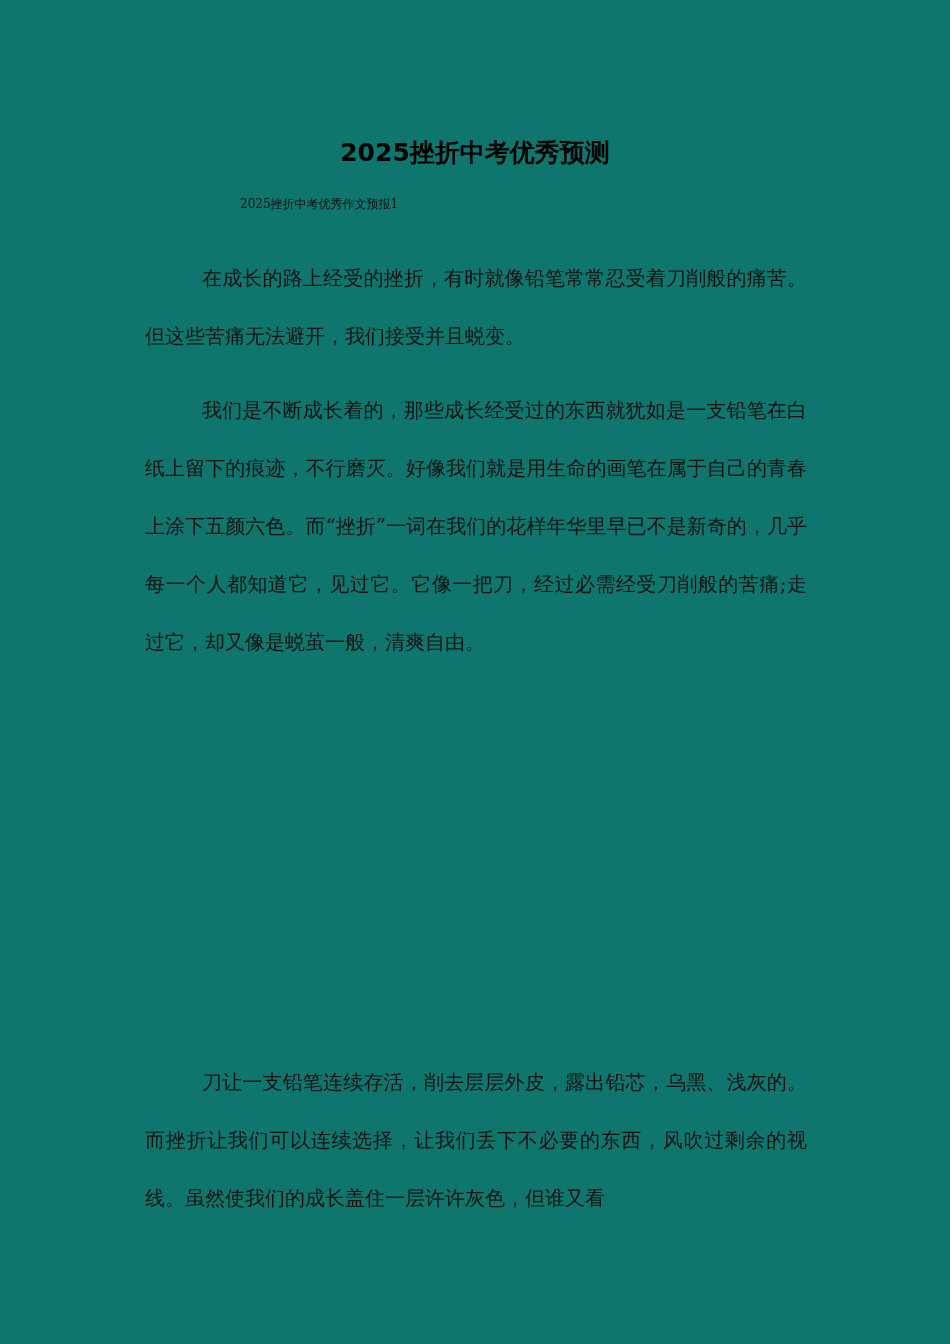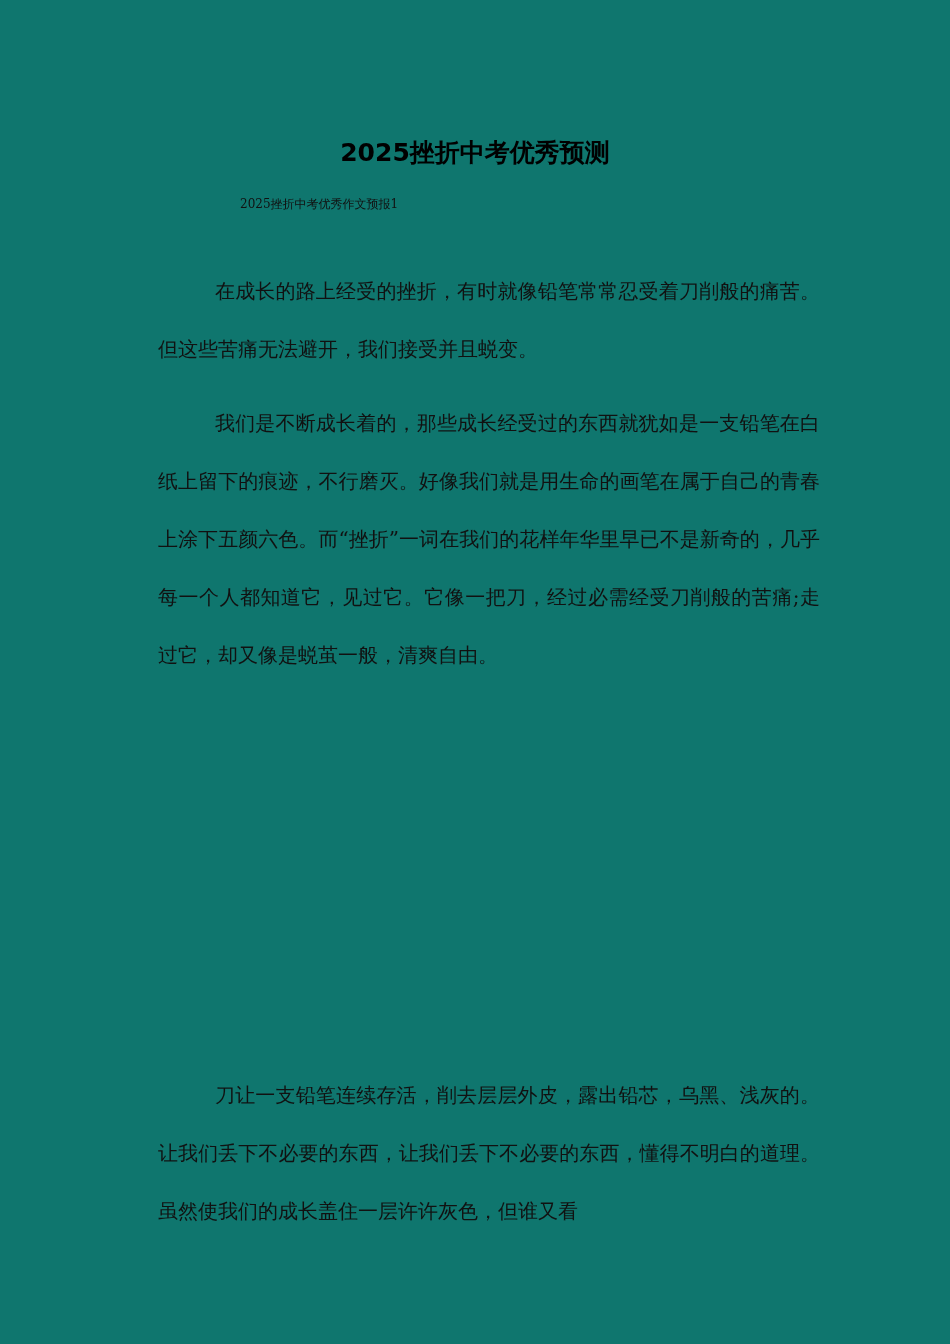--- a/index.html
+++ b/index.html
@@ -49,34 +49,34 @@
     .para {
       position: absolute;
       left: 145px;
       width: 662px;
       font-size: 20px;
       line-height: 58px;
       text-indent: 57px;
       text-align: justify;
       word-break: break-all;
       color: #111111;
-      margin: 13px;
+      margin: 0;
     }
     #p1 { top: 249px; }
     #p2 { top: 381px; }
     #p3 { top: 709px; }
     #p4 { top: 1053px; }
   </style>
 </head>
 <body>
 
 <div class="page">
   <div class="doc-title">2025挫折中考优秀预测</div>
 
   <div class="sub-heading">2025挫折中考优秀作文预报1</div>
 
   <p class="para" id="p1">在成长的路上经受的挫折，有时就像铅笔常常忍受着刀削般的痛苦。但这些苦痛无法避开，我们接受并且蜕变。</p>
 
   <p class="para" id="p2">我们是不断成长着的，那些成长经受过的东西就犹如是一支铅笔在白纸上留下的痕迹，不行磨灭。好像我们就是用生命的画笔在属于自己的青春上涂下五颜六色。而“挫折”一词在我们的花样年华里早已不是新奇的，几乎每一个人都知道它，见过它。它像一把刀，经过必需经受刀削般的苦痛;走过它，却又像是蜕茧一般，清爽自由。</p>
 
 
-  <p class="para" id="p4">刀让一支铅笔连续存活，削去层层外皮，露出铅芯，乌黑、浅灰的。让我们丢下不必要的东西，让我们丢下不必要的东西，懂得不明白的道理。虽然使我们的成长盖住一层许许灰色，但谁又看</p>
+  <p class="para" id="p4">刀让一支铅笔连续存活，削去层层外皮，露出铅芯，乌黑、浅灰的。而挫折让我们可以连续选择，让我们丢下不必要的东西，风吹过剩余的视线。虽然使我们的成长盖住一层许许灰色，但谁又看</p>
 </div>
 
 </body></html>

